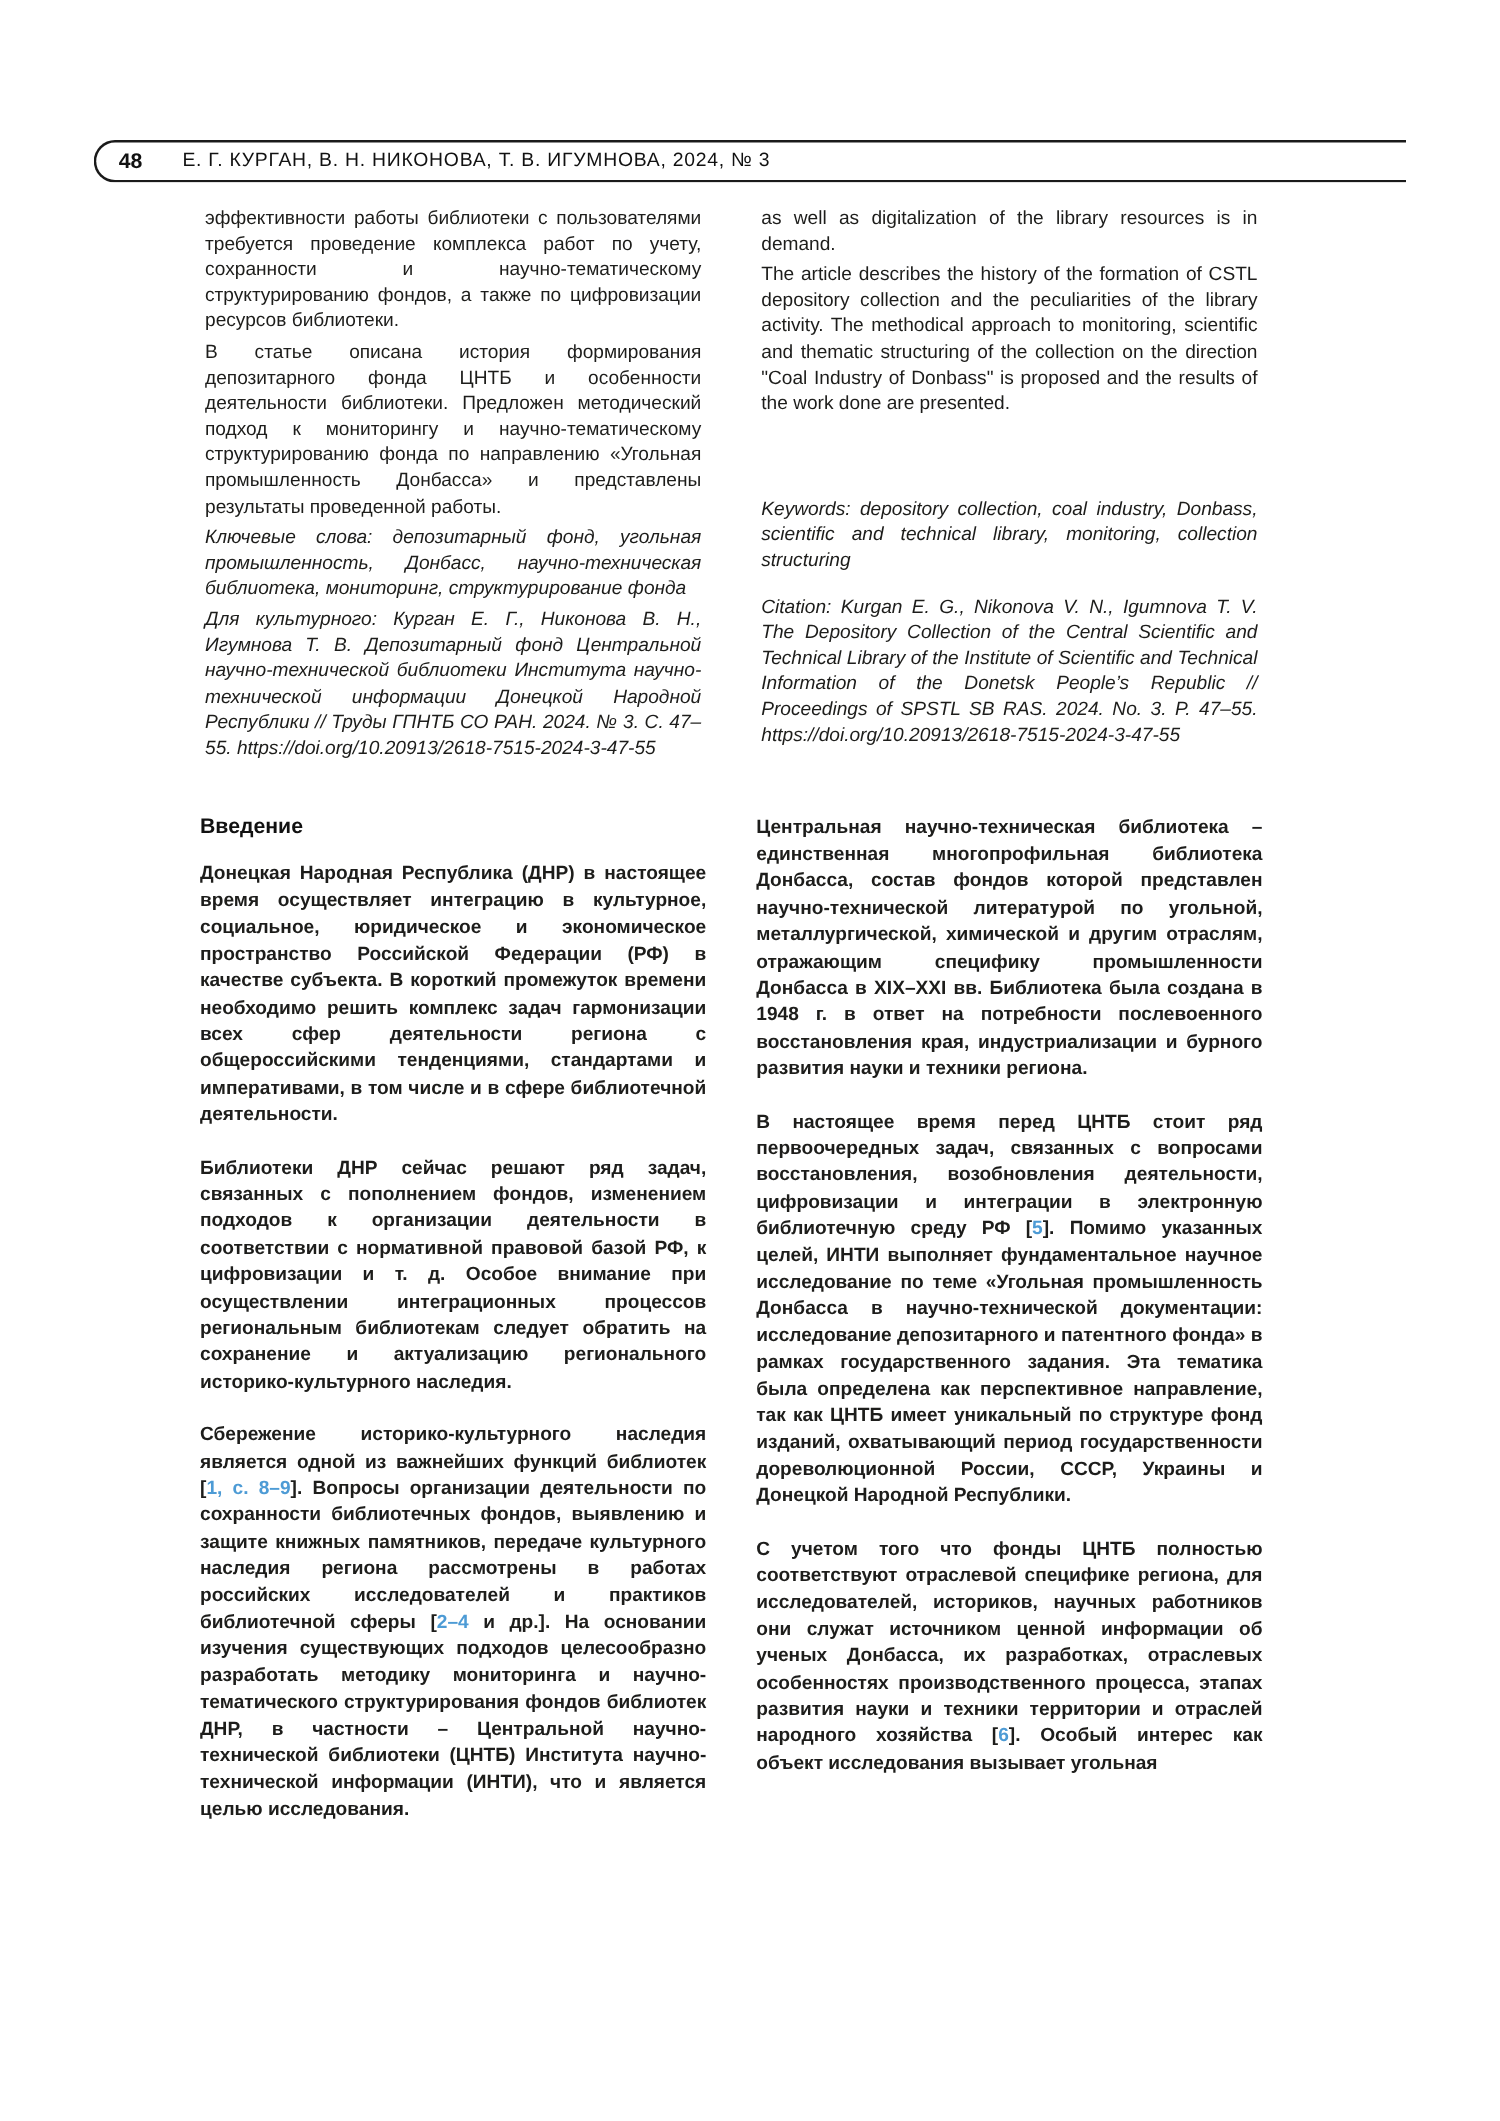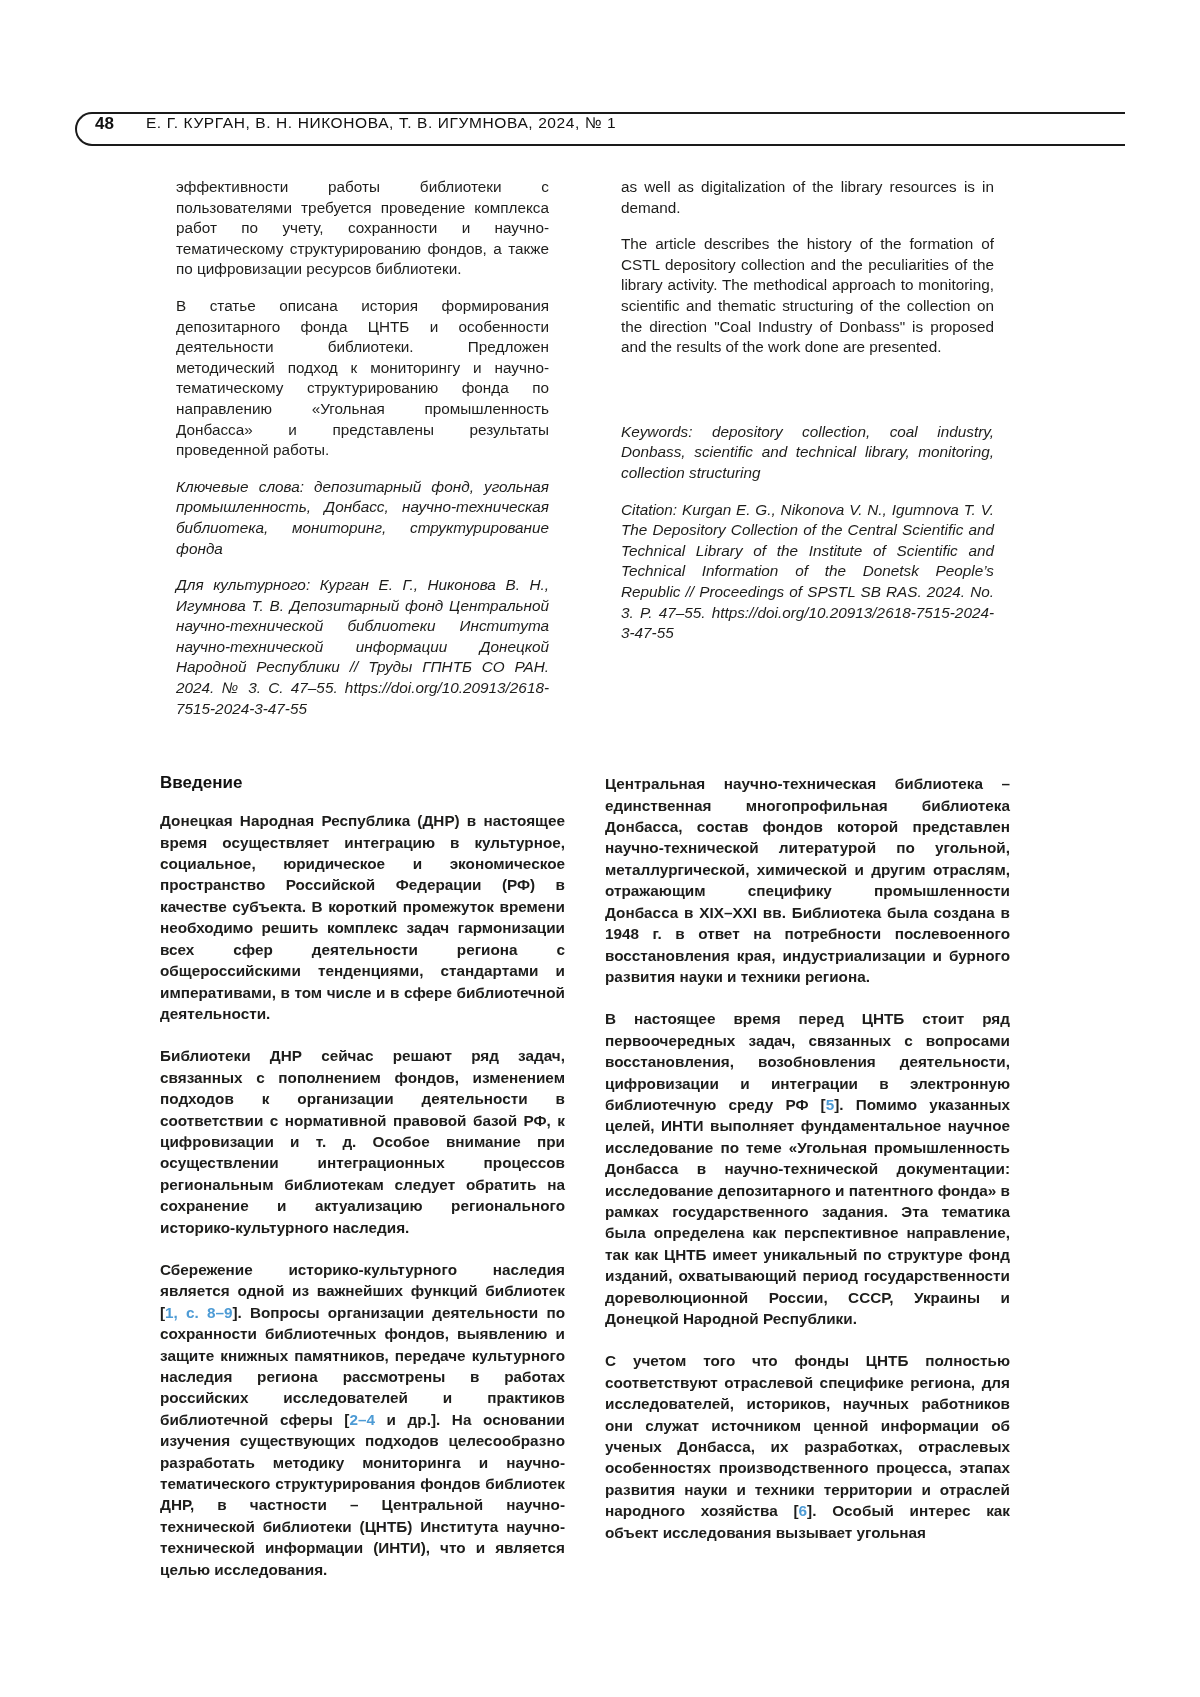--- a/index.html
+++ b/index.html
@@ -16,21 +16,21 @@
   .runhead {
     position: absolute;
     left: 75px;
     top: 112px;
     width: 1050px;
     height: 34px;
     border: 2px solid #1a1a1a;
     border-right: none;
     border-radius: 17px 0 0 17px;
     display: flex;
-    align-items: flex-start;
+    align-items: center;
   }
   .pnum {
     font-size: 17px;
     font-weight: 700;
     margin-left: 18px;
     color: #111;
   }
   .rtitle {
     font-size: 15.5px;
     margin-left: 32px;
@@ -46,21 +46,21 @@
   }
   .cols {
     display: grid;
     grid-template-columns: 405px 405px;
     column-gap: 40px;
   }
   .par {
     font-size: 15.3px;
     line-height: 20.6px;
     text-align: justify;
-    margin: 16px;
+    margin: 4px;
     hyphens: auto;
     -webkit-hyphens: auto;
   }
   .intro { margin-top: 38px; }
   .intro .par { line-height: 21.4px; margin: 0 0 21px; font-weight: bold; }
   .intro .par:last-child { margin-bottom: 0; }
   .h {
     font-size: 17px;
     font-weight: 700;
     margin: 0 0 17px;
@@ -72,21 +72,21 @@
   .cit-en { margin-top: 16px; }
   .cite { color: var(--link, #4d9bd5); }
 </style>
 </head>
 <body>
 
 <div class="page">
 
   <header class="runhead">
     <span class="pnum">48</span>
-    <span class="rtitle">Е. Г. КУРГАН, В. Н. НИКОНОВА, Т. В. ИГУМНОВА, 2024, № 1</span>
+    <span class="rtitle">Е. Г. КУРГАН, В. Н. НИКОНОВА, Т. В. ИГУМНОВА, 2024, № 3</span>
   </header>
 
   <main class="content">
 
     <section class="cols">
 
       <div class="col" lang="ru">
         <p class="par">эффективности работы библиотеки с пользователями требуется проведение комплекса работ по учету, сохранности и научно-тематическому структурированию фондов, а также по цифровизации ресурсов библиотеки.</p>
         <p class="par">В статье описана история формирования депозитарного фонда ЦНТБ и особенности деятельности библиотеки. Предложен методический подход к мониторингу и научно-тематическому структурированию фонда по направлению «Угольная промышленность Донбасса» и представлены результаты проведенной работы.</p>
         <p class="par"><span class="bi">Ключевые слова:</span><span class="it"> депозитарный фонд, угольная промышленность, Донбасс, научно-техническая библиотека, мониторинг, структурирование фонда</span></p>

